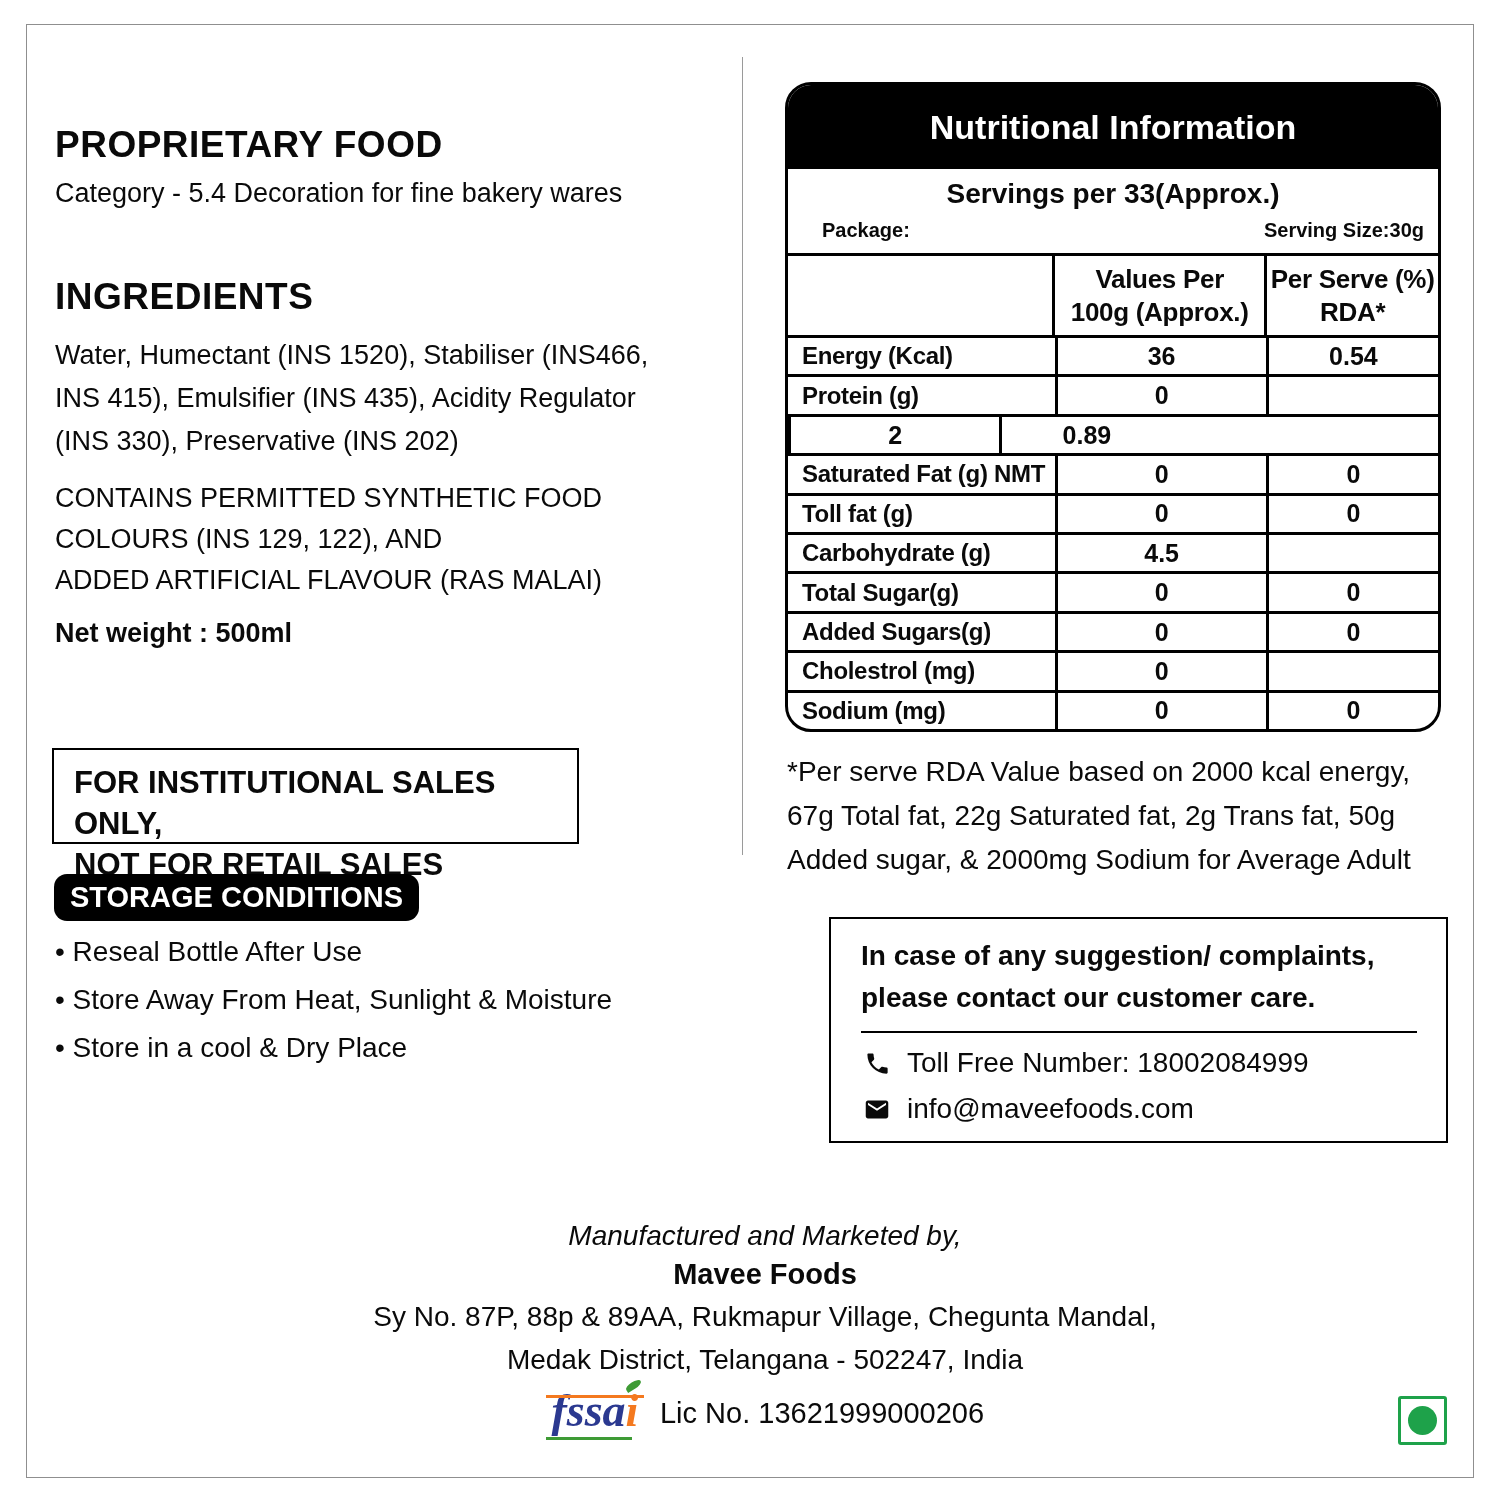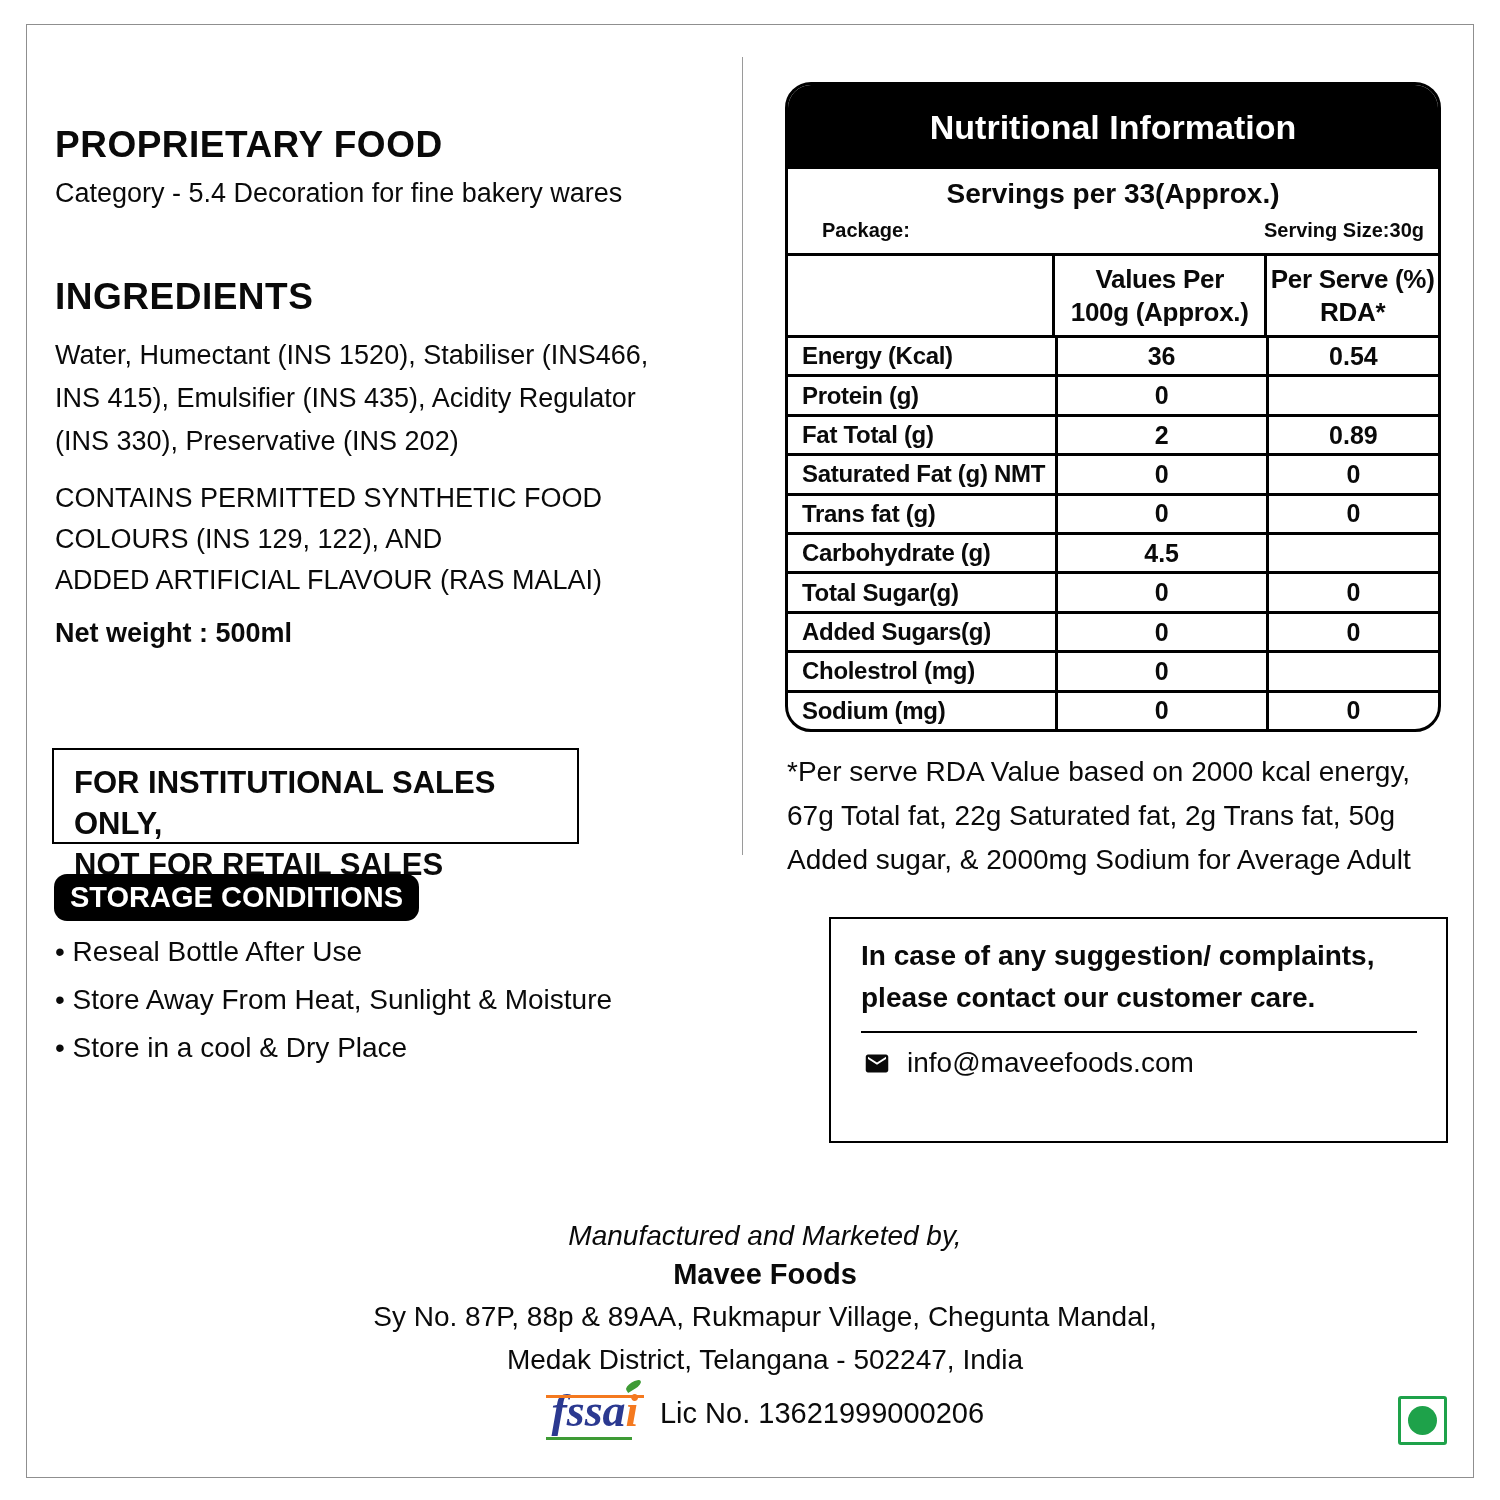--- a/index.html
+++ b/index.html
@@ -140,31 +140,30 @@
           <div class="ncell c1">Energy (Kcal)</div>
           <div class="ncell c2">36</div>
           <div class="ncell c3">0.54</div>
         </div>
         <div class="nrow">
           <div class="ncell c1">Protein (g)</div>
           <div class="ncell c2">0</div>
           <div class="ncell c3"></div>
         </div>
         <div class="nrow">
-          <div class="ncell c1">Fat Total (g)</div>
           <div class="ncell c2">2</div>
           <div class="ncell c3">0.89</div>
         </div>
         <div class="nrow">
           <div class="ncell c1">Saturated Fat (g) NMT</div>
           <div class="ncell c2">0</div>
           <div class="ncell c3">0</div>
         </div>
         <div class="nrow">
-          <div class="ncell c1">Trans fat (g)</div>
+          <div class="ncell c1">Toll fat (g)</div>
           <div class="ncell c2">0</div>
           <div class="ncell c3">0</div>
         </div>
         <div class="nrow">
           <div class="ncell c1">Carbohydrate (g)</div>
           <div class="ncell c2">4.5</div>
           <div class="ncell c3"></div>
         </div>
         <div class="nrow">
           <div class="ncell c1">Total Sugar(g)</div>
@@ -190,20 +189,28 @@
   </div>
 
   <div class="abs footnote pre">*Per serve RDA Value based on 2000 kcal energy,
 67g Total fat, 22g Saturated fat, 2g Trans fat, 50g
 Added sugar, &amp; 2000mg Sodium for Average Adult</div>
 
   <div class="abs contact">
     <div class="contact-h pre">In case of any suggestion/ complaints,
 please contact our customer care.</div>
     <div class="contact-hr"></div>
+    <div class="crow">
+      <span class="ic">
+        <svg viewBox="0 0 24 24" width="27" height="27">
+            <path fill="#0a0a0a" d="M6.62 10.79c1.44 2.83 3.76 5.14 6.59 6.59l2.2-2.2c.27-.27.67-.36 1.02-.24 1.12.37 2.33.57 3.57.57.55 0 1 .45 1 1V20c0 .55-.45 1-1 1-9.39 0-17-7.61-17-17 0-.55.45-1 1-1h3.5c.55 0 1 .45 1 1 0 1.25.2 2.45.57 3.57.11.35.03.74-.25 1.02l-2.2 2.2z"></path>
+          </svg>
+      </span>
+      <span>Toll Free Number: 18002084999</span>
+    </div>
     <div class="crow">
       <span class="ic">
         <svg viewBox="0 0 24 24" width="32" height="27">
             <path fill="#0a0a0a" d="M20 4H4c-1.1 0-1.99.9-1.99 2L2 18c0 1.1.9 2 2 2h16c1.1 0 2-.9 2-2V6c0-1.1-.9-2-2-2zm0 4l-8 5-8-5V6l8 5 8-5v2z"></path>
           </svg>
       </span>
       <span>info@maveefoods.com</span>
     </div>
   </div>
 

